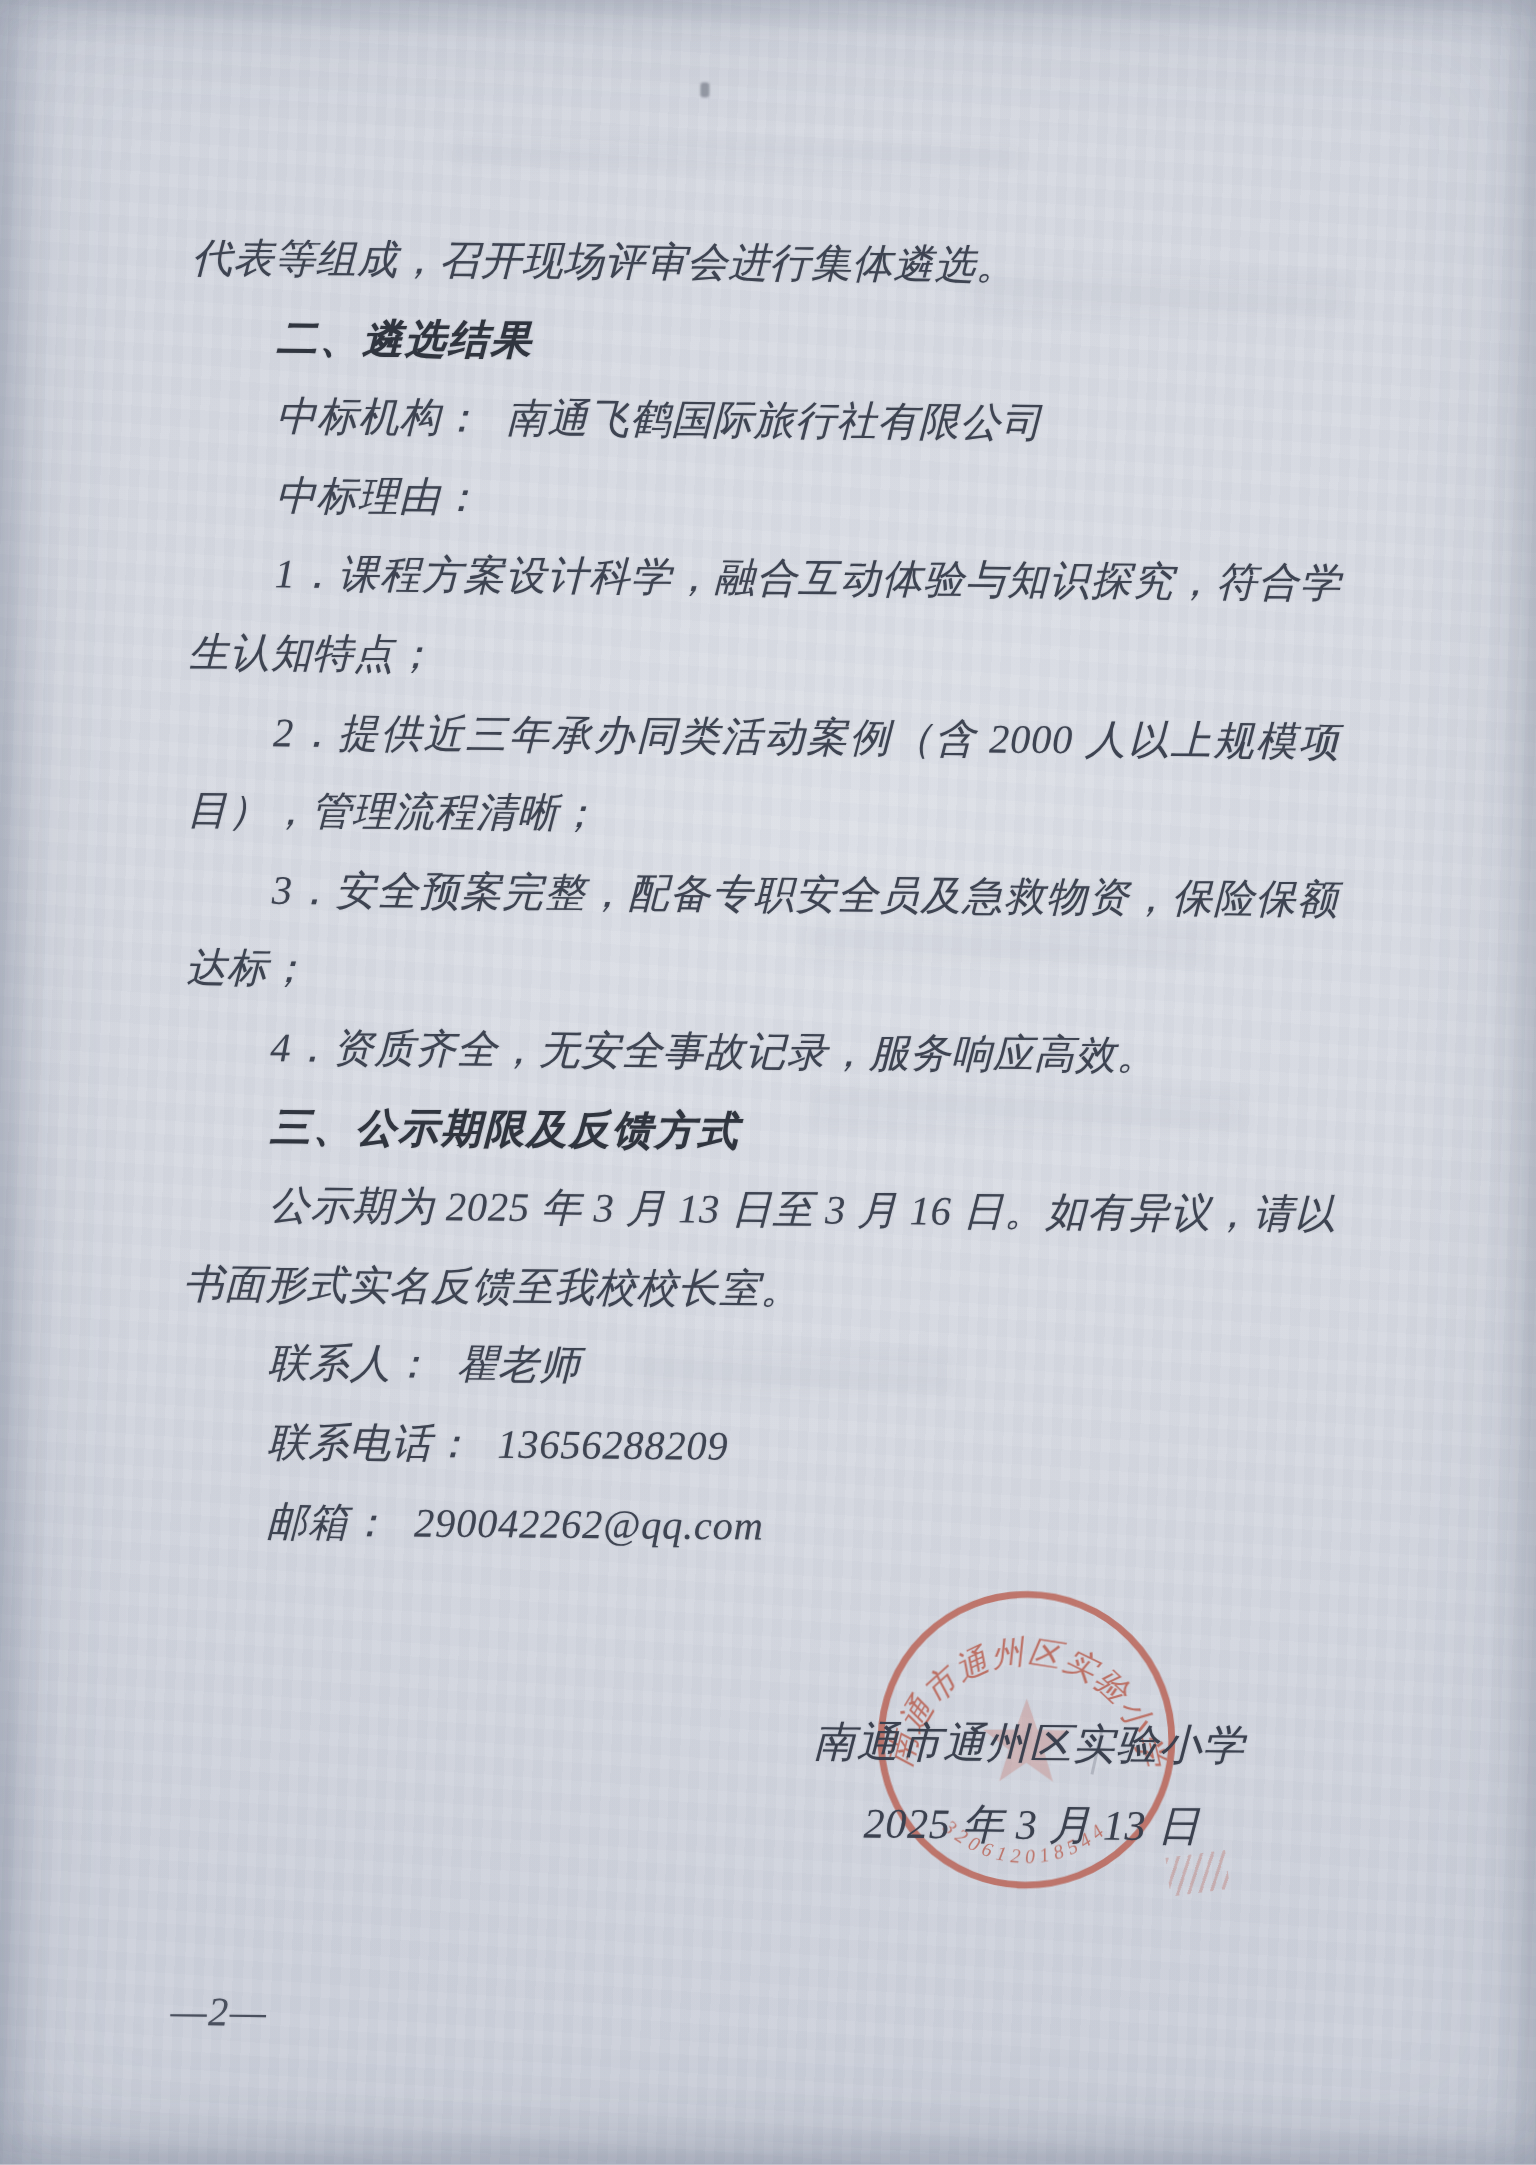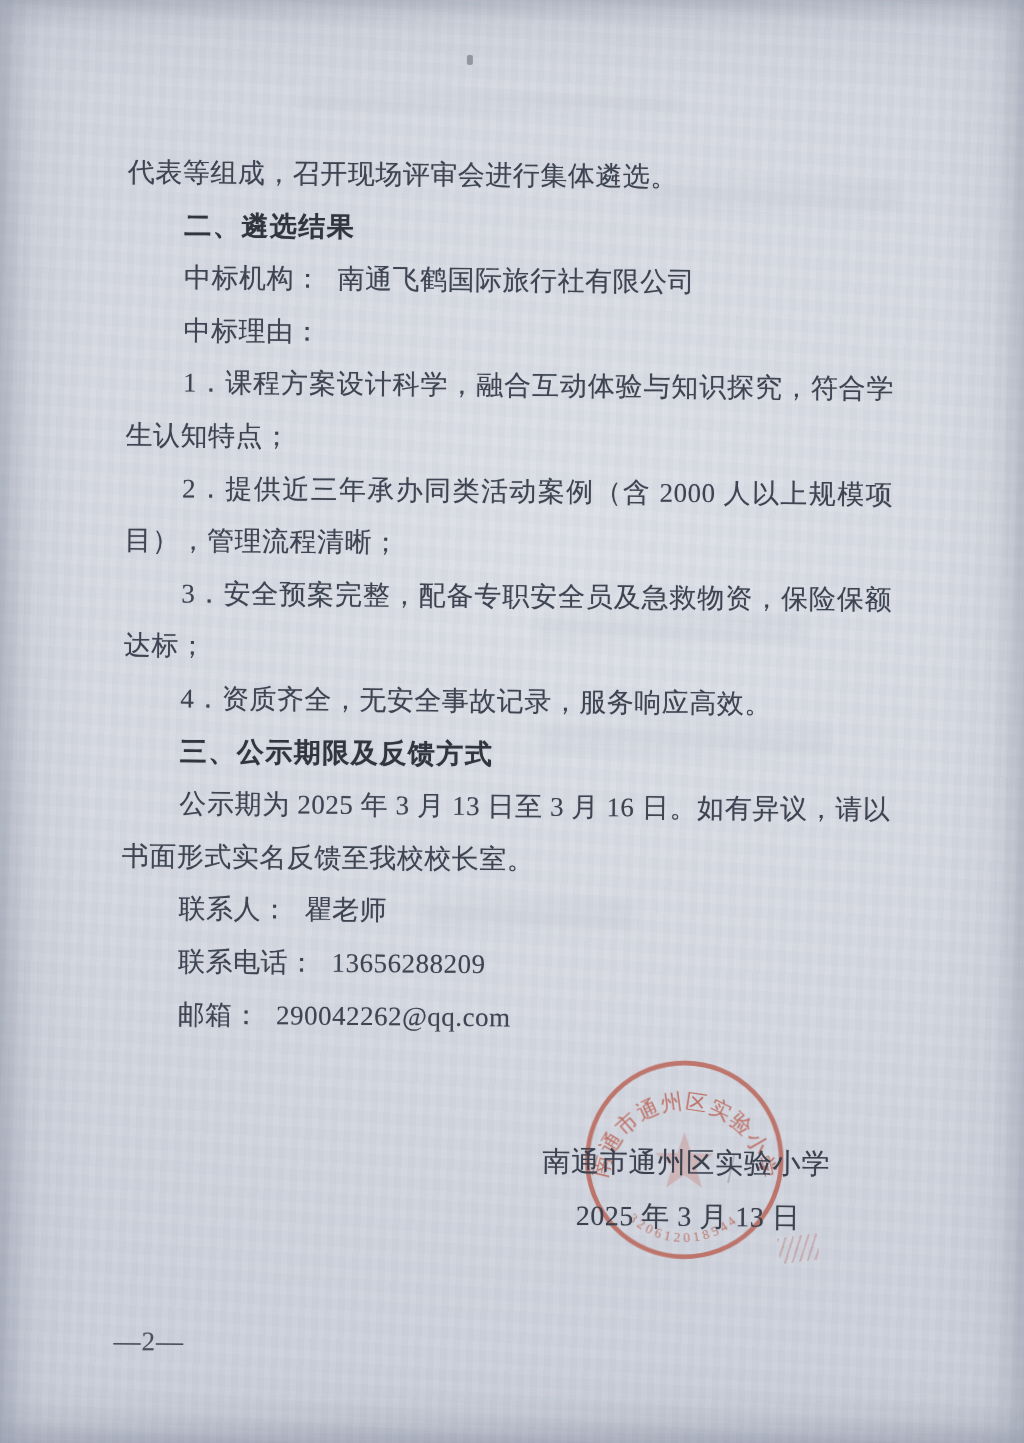--- a/index.html
+++ b/index.html
@@ -5,20 +5,21 @@
   html,body{margin:0;padding:0;}
   body{
     width:1024px;height:1443px;overflow:hidden;
     font-family:"Liberation Serif","DejaVu Serif",serif;
     background:#c9ccd4;
   }
   .page{
     position:relative;width:1024px;height:1443px;overflow:hidden;
     background:
       radial-gradient(ellipse 980px 820px at 56% 38%, #dde0e7 0%, #d6d9e1 55%, #cdd1db 100%);
+    font-style: italic;
   }
   
   .texture{
     position:absolute;inset:0;pointer-events:none;
     background:
       repeating-linear-gradient(92deg, rgba(255,255,255,0.03) 0 6px, rgba(120,130,150,0.03) 6px 13px),
       repeating-linear-gradient(4deg, rgba(255,255,255,0.02) 0 9px, rgba(110,120,145,0.02) 9px 21px);
   }
   .vignette{
     position:absolute;inset:0;pointer-events:none;

